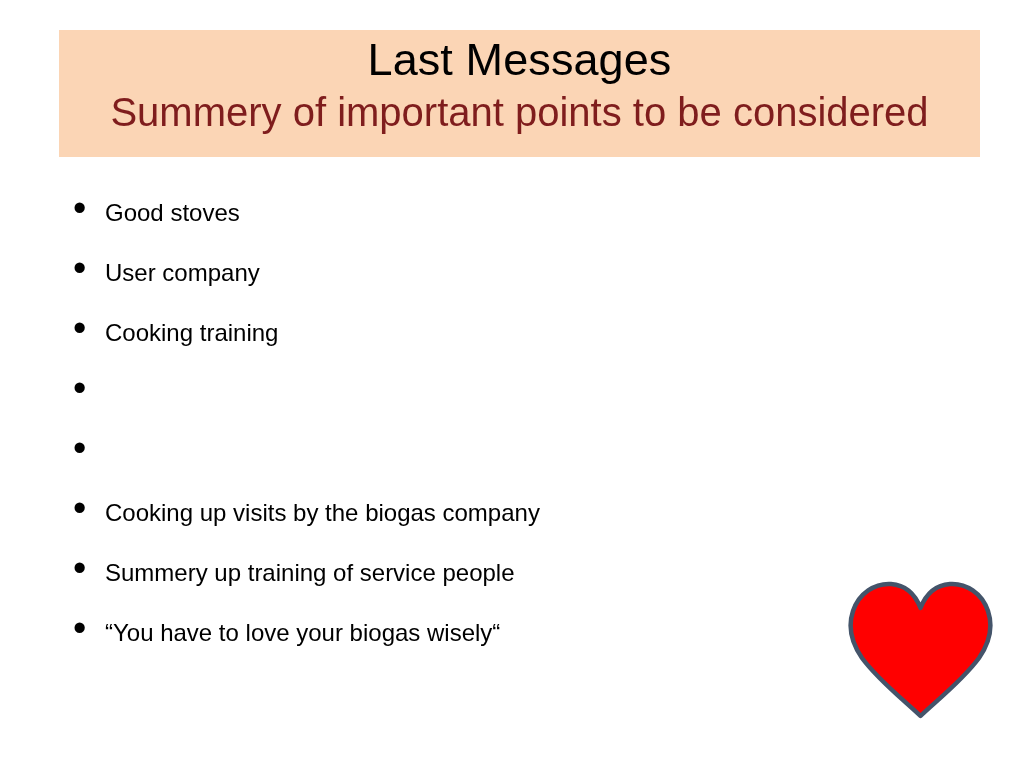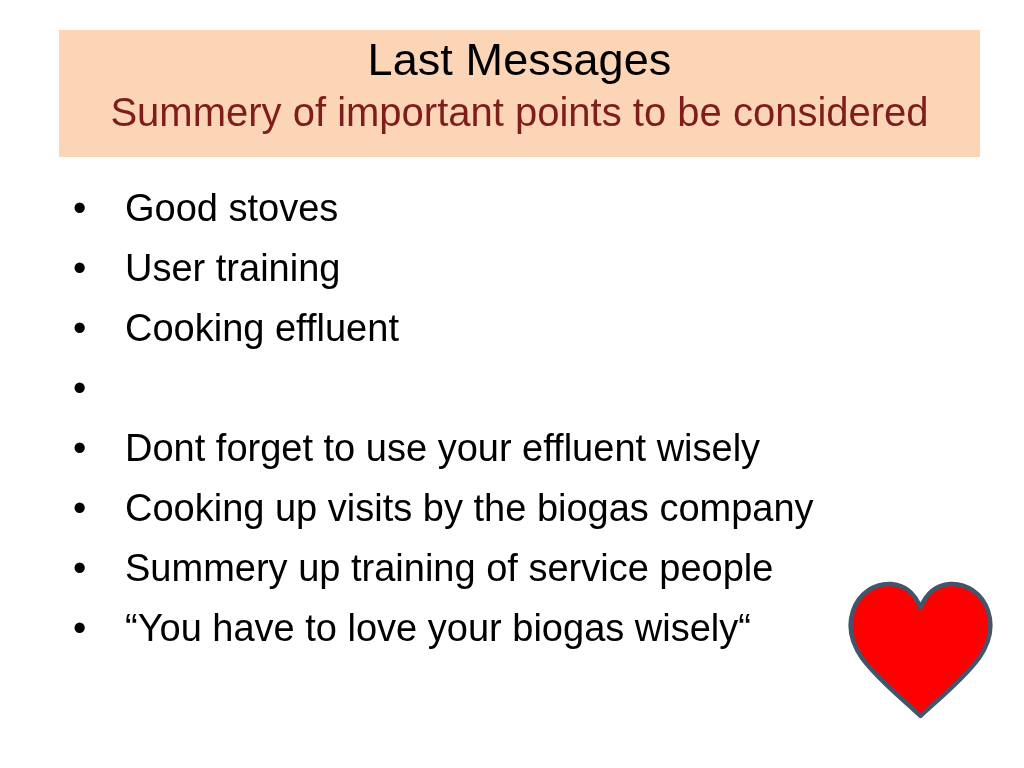--- a/index.html
+++ b/index.html
@@ -80,25 +80,24 @@
     flex: 0 0 37px;
     font-size: 38px;
     line-height: 60px;
     color: #000000;
     text-align: left;
     padding-left: 5px;
     box-sizing: border-box;
   }
 
   .bullet-text {
-    font-size: 38px;
+    font-size: 24px;
     line-height: 60px;
     color: #000000;
     white-space: nowrap;
-    margin-left: 20px;
   }
 
   
   #heart-shape {
     position: absolute;
     left: 840px;
     top: 578px;
     width: 145px;
     height: 142px;
   }
@@ -118,32 +117,31 @@
     <div id="title-sub">Summery of important points to be considered</div>
   </div>
 
   <ul id="bullet-list">
     <li class="bullet-row">
       <span class="bullet-mark">•</span>
       <span class="bullet-text">Good stoves</span>
     </li>
     <li class="bullet-row">
       <span class="bullet-mark">•</span>
-      <span class="bullet-text">User training</span>
+      <span class="bullet-text">User company</span>
     </li>
     <li class="bullet-row">
       <span class="bullet-mark">•</span>
-      <span class="bullet-text">Cooking effluent</span>
+      <span class="bullet-text">Cooking training</span>
     </li>
     <li class="bullet-row">
       <span class="bullet-mark">•</span>
     </li>
     <li class="bullet-row">
       <span class="bullet-mark">•</span>
-      <span class="bullet-text">Dont forget to use your effluent wisely</span>
     </li>
     <li class="bullet-row">
       <span class="bullet-mark">•</span>
       <span class="bullet-text">Cooking up visits by the biogas company</span>
     </li>
     <li class="bullet-row">
       <span class="bullet-mark">•</span>
       <span class="bullet-text">Summery up training of service people</span>
     </li>
     <li class="bullet-row">

